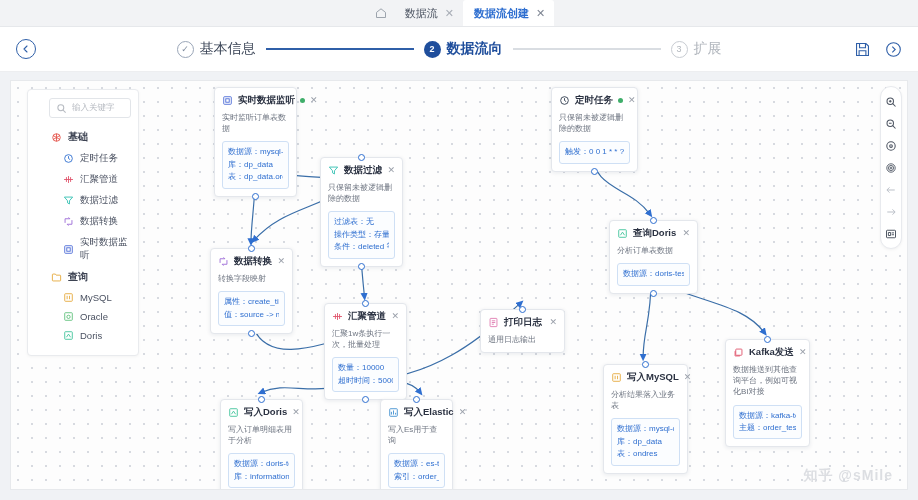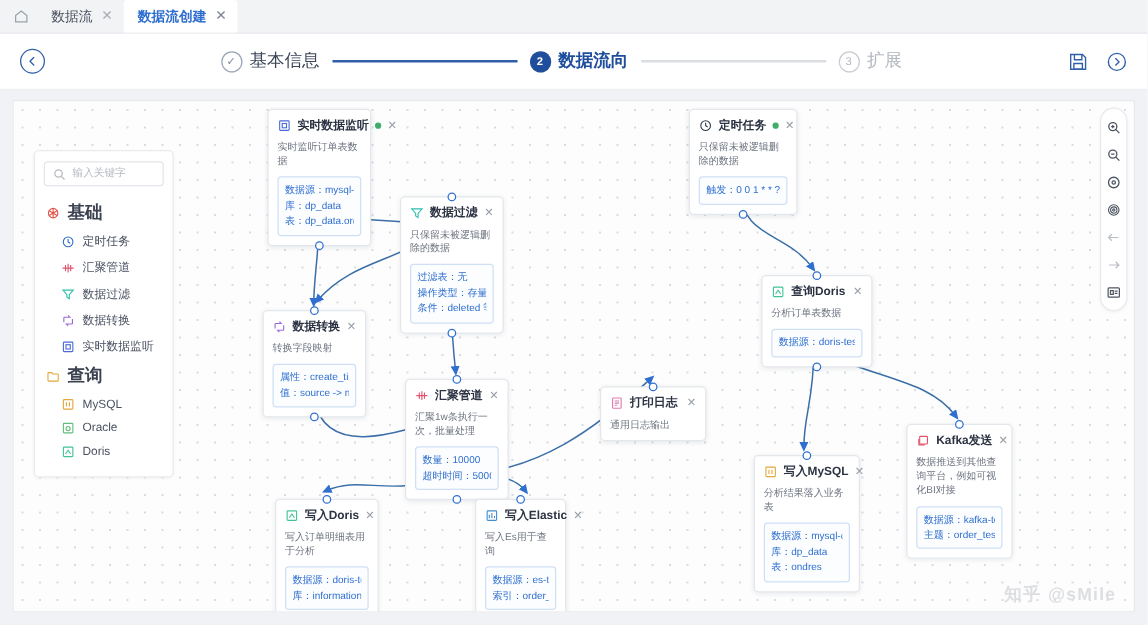--- a/index.html
+++ b/index.html
@@ -8,21 +8,21 @@
     width: 918px; height: 500px;
     font-family: "Liberation Sans", "DejaVu Sans", sans-serif;
     background: #f0f2f5;
     overflow: hidden;
     -webkit-font-smoothing: antialiased;
   }
 
   
   .tabbar {
     height: 27px; background: #f2f3f5; display: flex; align-items: flex-end;
-    border-bottom: 1px solid #e6e8eb; padding-left: 4px;
+    border-bottom: 1px solid #e6e8eb; padding-left: 4px; justify-content: center;
   }
   .home-btn { width: 26px; height: 26px; display:flex; align-items:center; justify-content:center; color:#9aa1ab; }
   .tab {
     height: 26px; display:flex; align-items:center; gap:7px;
     padding: 0 9px 0 11px; font-size: 11px; color:#4a5260;
     background: transparent; border-radius: 3px 3px 0 0; position:relative;
   }
   .tab.active { background:#fff; color:#2f6fd0; font-weight:bold; }
   .tab .tclose { font-size: 11px; color:#a8adb6; line-height:1; }
   .tab.active .tclose { color:#7e8593; }
@@ -63,29 +63,29 @@
     border: 1px solid #e7e9ec; overflow:hidden;
     background-image: radial-gradient(#d7dae0 0.9px, transparent 0.9px);
     background-size: 14px 14px;
   }
   svg.edges { position:absolute; left:0; top:0; width:100%; height:100%; pointer-events:none; }
 
   
   .palette {
     position:absolute; left: 16px; top: 8px; width: 112px;
     background:#fff; border:1px solid #e9ebee; border-radius:4px;
-    padding: 8px 7px 10px 7px; box-shadow: 0 1px 3px rgba(0,0,0,.04); margin-top: 31px;
+    padding: 8px 7px 10px 21px; box-shadow: 0 1px 3px rgba(0,0,0,.04);
   }
   .search {
     display:flex; align-items:center; gap:5px; height:20px;
     border:1px solid #e2e5e9; border-radius:3px; padding: 0 6px; margin-bottom: 8px;
   }
   .search .sval { font-size:8.5px; color:#b6bac1; }
   .grp { display:flex; align-items:center; gap:6px; padding: 4px 2px; }
-  .grp-label { font-size:14px; color:#3c4252; font-weight:bold; }
+  .grp-label { font-size:10px; color:#3c4252; font-weight:bold; }
   .leaf { display:flex; align-items:center; gap:6px; padding: 4px 2px 4px 14px; }
   .leaf-label { font-size:9.5px; color:#4a5161; }
   .ic { width:11px; height:11px; flex:0 0 auto; display:block; }
 
   
   .node {
     position:absolute; background:#fff; border:1px solid #e4e7ec; border-radius:4px;
     box-shadow: 0 1px 4px rgba(20,40,80,.09); padding: 6px 7px 7px 7px;
   }
   .node-head { display:flex; align-items:center; gap:5px; }

